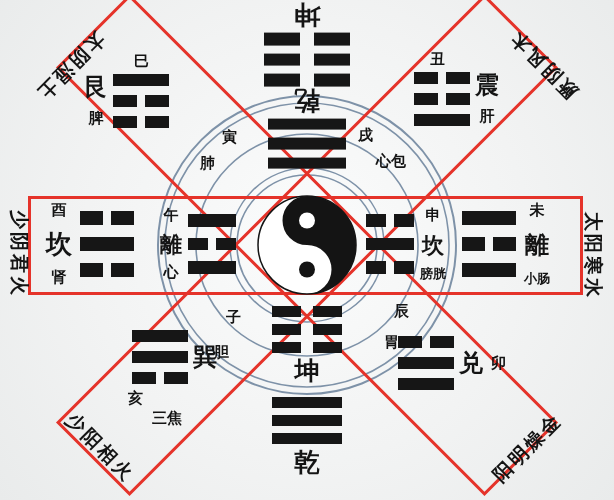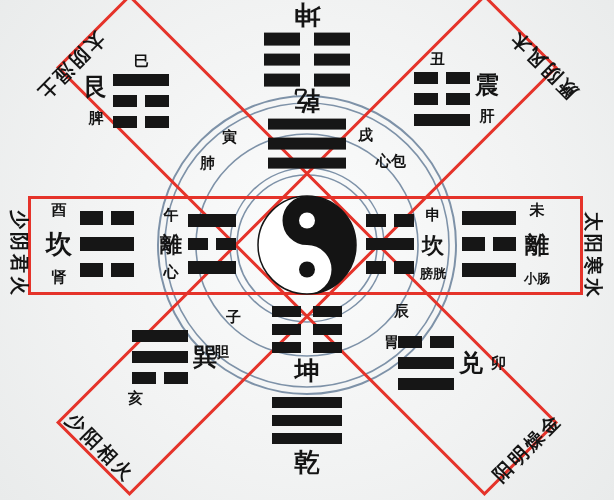--- a/index.html
+++ b/index.html
@@ -272,20 +272,21 @@
             <div class="seg full"></div>
           </div>
           <div class="trow">
             <div class="seg half"></div>
             <div class="seg half"></div>
           </div>
         </div>
       <div class="big" style="align-self:center">巽</div>
     </div>
     <div class="branch" style="margin-top:5px;margin-left:-4px">亥</div>
+    <div class="organ" style="margin-top:1px;margin-left:20px">三焦</div>
   </div>
 
   <div class="unit dcol" style="left:398px;top:336px;width:126px">
     <div class="drow">
       <div class="gram g-f">
           <div class="trow">
             <div class="seg half"></div>
             <div class="seg half"></div>
           </div>
           <div class="trow">

